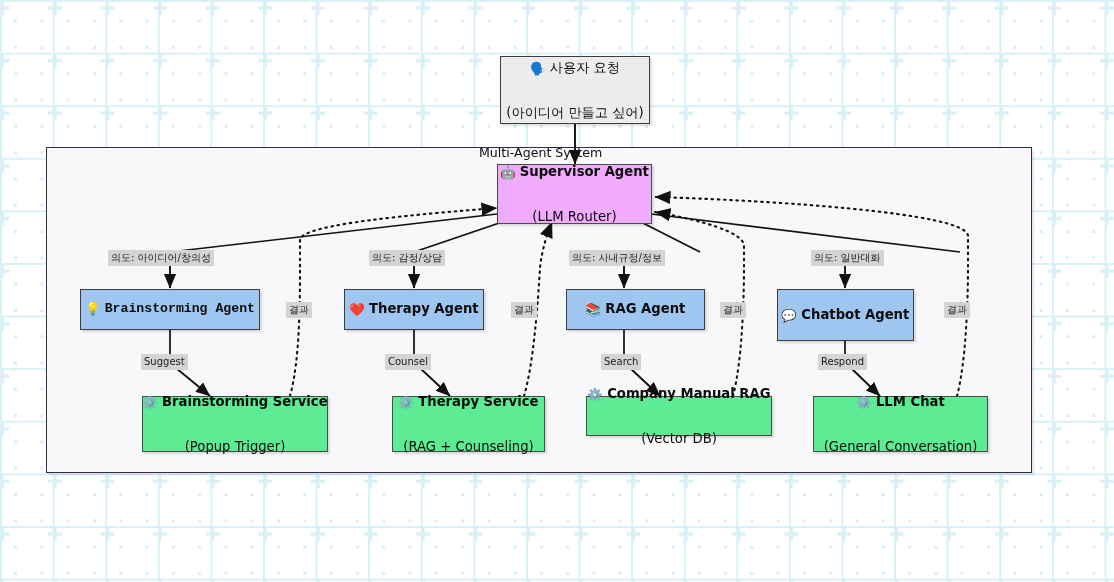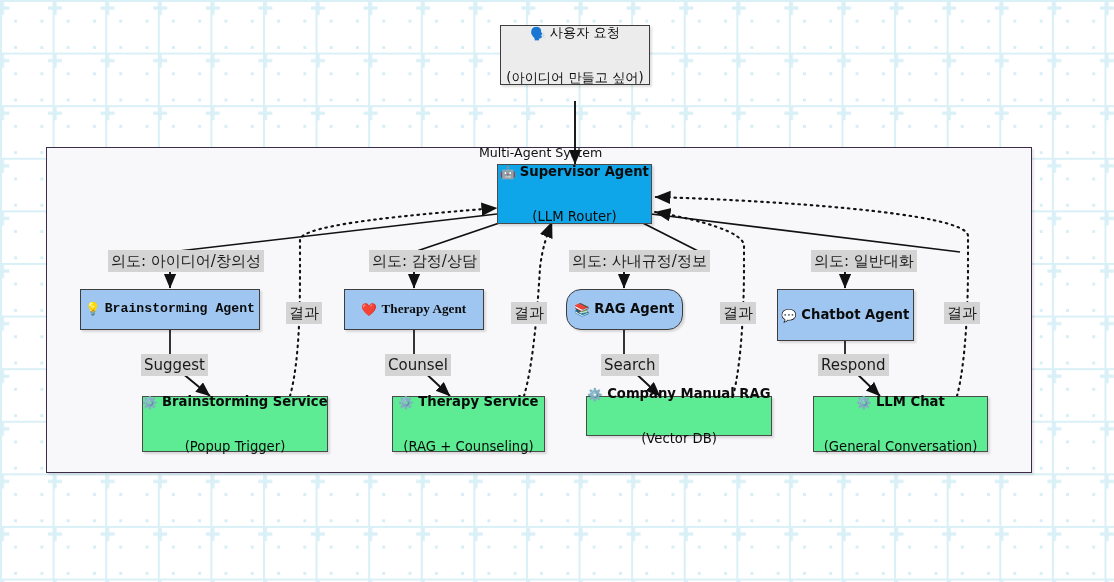--- a/index.html
+++ b/index.html
@@ -31,41 +31,41 @@
     font-size:13.2px;color:#0b0b0b;
     line-height:1.45;
     box-shadow:2px 2px 2px rgba(0,0,0,0.13);
     font-family:"DejaVu Sans","Liberation Sans",sans-serif;
   }
   .node .ln1{white-space:nowrap;}
   .node .ln2{white-space:nowrap;margin-top:24px;}
   .ico{display:inline-block;margin-right:4px;font-size:12.6px;vertical-align:-1px;}
 
   .n-user{background:#ececed;border-color:#3d3d3d;}
-  .n-sup{background:#0ea5e9;border-color:#4a4a4a;font-weight:bold;}
+  .n-sup{background:#f0abfc;border-color:#4a4a4a;font-weight:bold;}
   .n-sup .ln2{font-weight:normal;text-align:right;}
   .n-agent{background:#9ec6f0;border-color:#3d3d3d;font-weight:bold;}
   .n-svc{background:#5dec94;border-color:#4a4a4a;}
   .n-svc .ln1{font-weight:bold;}
 
   #subgraph{
     position:absolute;left:46px;top:147px;width:984px;height:324px;
     border:1.7px solid #3b2b48;background:#f8f8fb;
     box-shadow:2px 2px 2px rgba(0,0,0,0.10);
   }
   #subgraph-title{
     position:absolute;left:479px;top:145px;
     font-size:12.6px;color:#101010;white-space:nowrap;
     font-family:"DejaVu Sans","Liberation Sans",sans-serif;
   }
 
   .elabel{
     position:absolute;
     background:#d4d4d4;color:#1a1a1a;
-    font-size:15px;line-height:1.35;
+    font-size:10px;line-height:1.35;
     padding:1px 3px;white-space:nowrap;
     font-family:"DejaVu Sans","Liberation Sans",sans-serif;
   }
 </style>
 </head>
 <body>
 
 <div id="canvas"></div>
 
 <svg id="plusgrid" xmlns="http://www.w3.org/2000/svg">
@@ -110,39 +110,39 @@
   <path d="M630,368 L660,396" stroke="#111" stroke-width="1.9" fill="none" marker-end="url(#arrowS)"></path>
   <path d="M845,330 L845,354" stroke="#111" stroke-width="1.7" fill="none"></path>
   <path d="M851,368 L880,396" stroke="#111" stroke-width="1.9" fill="none" marker-end="url(#arrowS)"></path>
 
   <path d="M290,396 C300,360 300,300 300,266 L300,240 C300,224 420,214 497,208" stroke="#111" stroke-width="2.1" stroke-dasharray="1.6 4.6" stroke-linecap="round" fill="none" marker-end="url(#arrowD)"></path>
   <path d="M524,396 C534,362 538,300 540,268 C542,248 548,232 552,222" stroke="#111" stroke-width="2.1" stroke-dasharray="1.6 4.6" stroke-linecap="round" fill="none" marker-end="url(#arrowD)"></path>
   <path d="M733,396 C742,362 744,300 744,268 L744,246 C744,232 700,220 655,212" stroke="#111" stroke-width="2.1" stroke-dasharray="1.6 4.6" stroke-linecap="round" fill="none" marker-end="url(#arrowD)"></path>
   <path d="M957,396 C966,362 968,300 968,268 L968,236 C968,212 760,200 655,197" stroke="#111" stroke-width="2.1" stroke-dasharray="1.6 4.6" stroke-linecap="round" fill="none" marker-end="url(#arrowD)"></path>
 </svg>
 
-<div class="node n-user" style="left:500px;top:25px;width:150px;height:60px;">
+<div class="node n-user" style="left:500px;top:56px;width:150px;height:68px;">
   <div class="ln1"><span class="ico">🗣️</span><span>사용자 요청</span></div>
   <div class="ln2">(아이디어 만들고 싶어)</div>
 </div>
 
 <div class="node n-sup" style="left:497px;top:164px;width:155px;height:60px;">
   <div class="ln1"><span class="ico">🤖</span><span>Supervisor Agent</span></div>
   <div class="ln2">(LLM Router)</div>
 </div>
 
 <div class="node n-agent" style="left:80px;top:289px;width:180px;height:41px;font-family:Liberation Mono, monospace;">
   <div class="ln1"><span class="ico">💡</span><span>Brainstorming Agent</span></div>
 </div>
 
-<div class="node n-agent" style="left:344px;top:289px;width:140px;height:41px;font-family:Liberation Serif, serif;">
+<div class="node n-agent" style="left:344px;top:289px;width:140px;height:41px;">
   <div class="ln1"><span class="ico">❤️</span><span>Therapy Agent</span></div>
 </div>
 
-<div class="node n-agent" style="left:566px;top:289px;width:117px;height:41px;border-radius:15px;">
+<div class="node n-agent" style="left:566px;top:289px;width:139px;height:41px;">
   <div class="ln1"><span class="ico">📚</span><span>RAG Agent</span></div>
 </div>
 
 <div class="node n-agent" style="left:777px;top:289px;width:137px;height:52px;">
   <div class="ln1"><span class="ico">💬</span><span>Chatbot Agent</span></div>
 </div>
 
 <div class="node n-svc" style="left:142px;top:396px;width:186px;height:56px;">
   <div class="ln1"><span class="ico">⚙️</span><span>Brainstorming Service</span></div>
   <div class="ln2">(Popup Trigger)</div>

